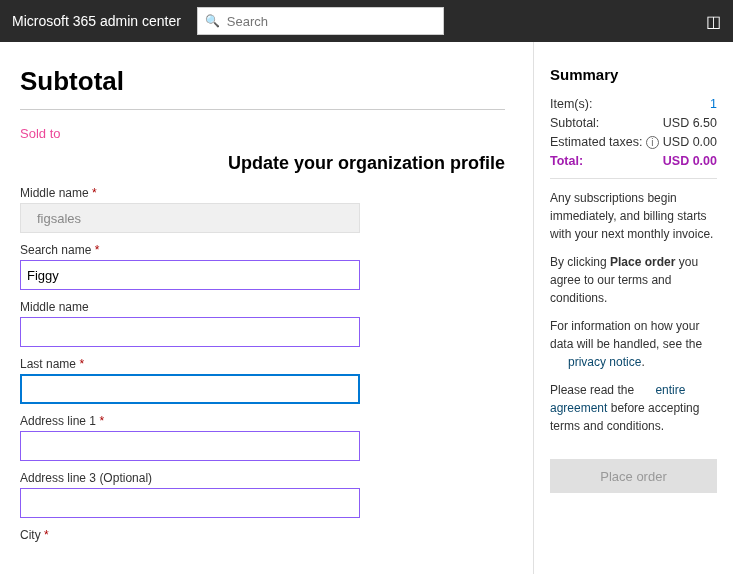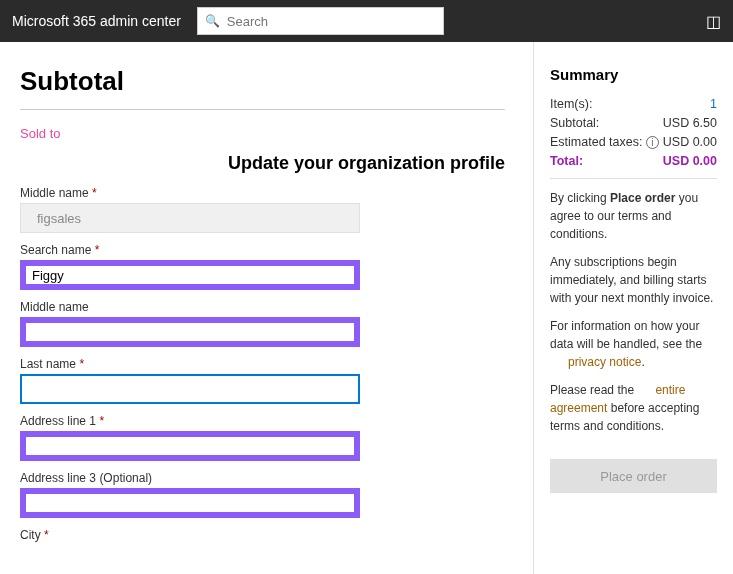--- a/index.html
+++ b/index.html
@@ -110,21 +110,21 @@
       font-size: 12px;
       color: #333;
       margin-bottom: 3px;
       display: block;
     }
 
     .form-input {
       width: 100%;
       max-width: 340px;
       height: 30px;
-      border: 6px solid #8b5cf6;
+      border: 1px solid #8b5cf6;
       padding: 0 6px;
       font-size: 13px;
       outline: none;
       background: #fff;
     }
     .form-input-disabled {
       width: 100%;
       max-width: 340px;
       height: 30px;
       border: 1px solid #e0e0e0;
@@ -177,21 +177,21 @@
       margin: 10px 0;
     }
 
     .summary-note {
       font-size: 12px;
       color: #333;
       line-height: 1.5;
       margin-bottom: 10px;
     }
     .summary-note a, .link-blue {
-      color: #a16207;
+      color: #0c4a6e;
       text-decoration: none;
       padding-left: 18px;
     }
     .summary-note strong {
       font-weight: 600;
     }
 
     .info-icon {
       display: inline-block;
       width: 13px;
@@ -308,25 +308,25 @@
       <span class="value">USD 0.00</span>
     </div>
     <div class="summary-row total">
       <span>Total:</span>
       <span class="value">USD 0.00</span>
     </div>
 
     <hr class="summary-divider">
 
     <p class="summary-note">
+      Any subscriptions begin immediately, and billing starts with your next monthly invoice.
+    </p>
+
+    <p class="summary-note">
       By clicking <strong>Place order</strong> you agree to our terms and conditions.
-    </p>
-
-    <p class="summary-note">
-      Any subscriptions begin immediately, and billing starts with your next monthly invoice.
     </p>
 
     <p class="summary-note">
       For information on how your data will be handled, see the <a href="#" class="link-blue">privacy notice</a>.
     </p>
 
     <p class="summary-note">
       Please read the <a href="#" class="link-blue">entire agreement</a> before accepting terms and conditions.
     </p>
 

